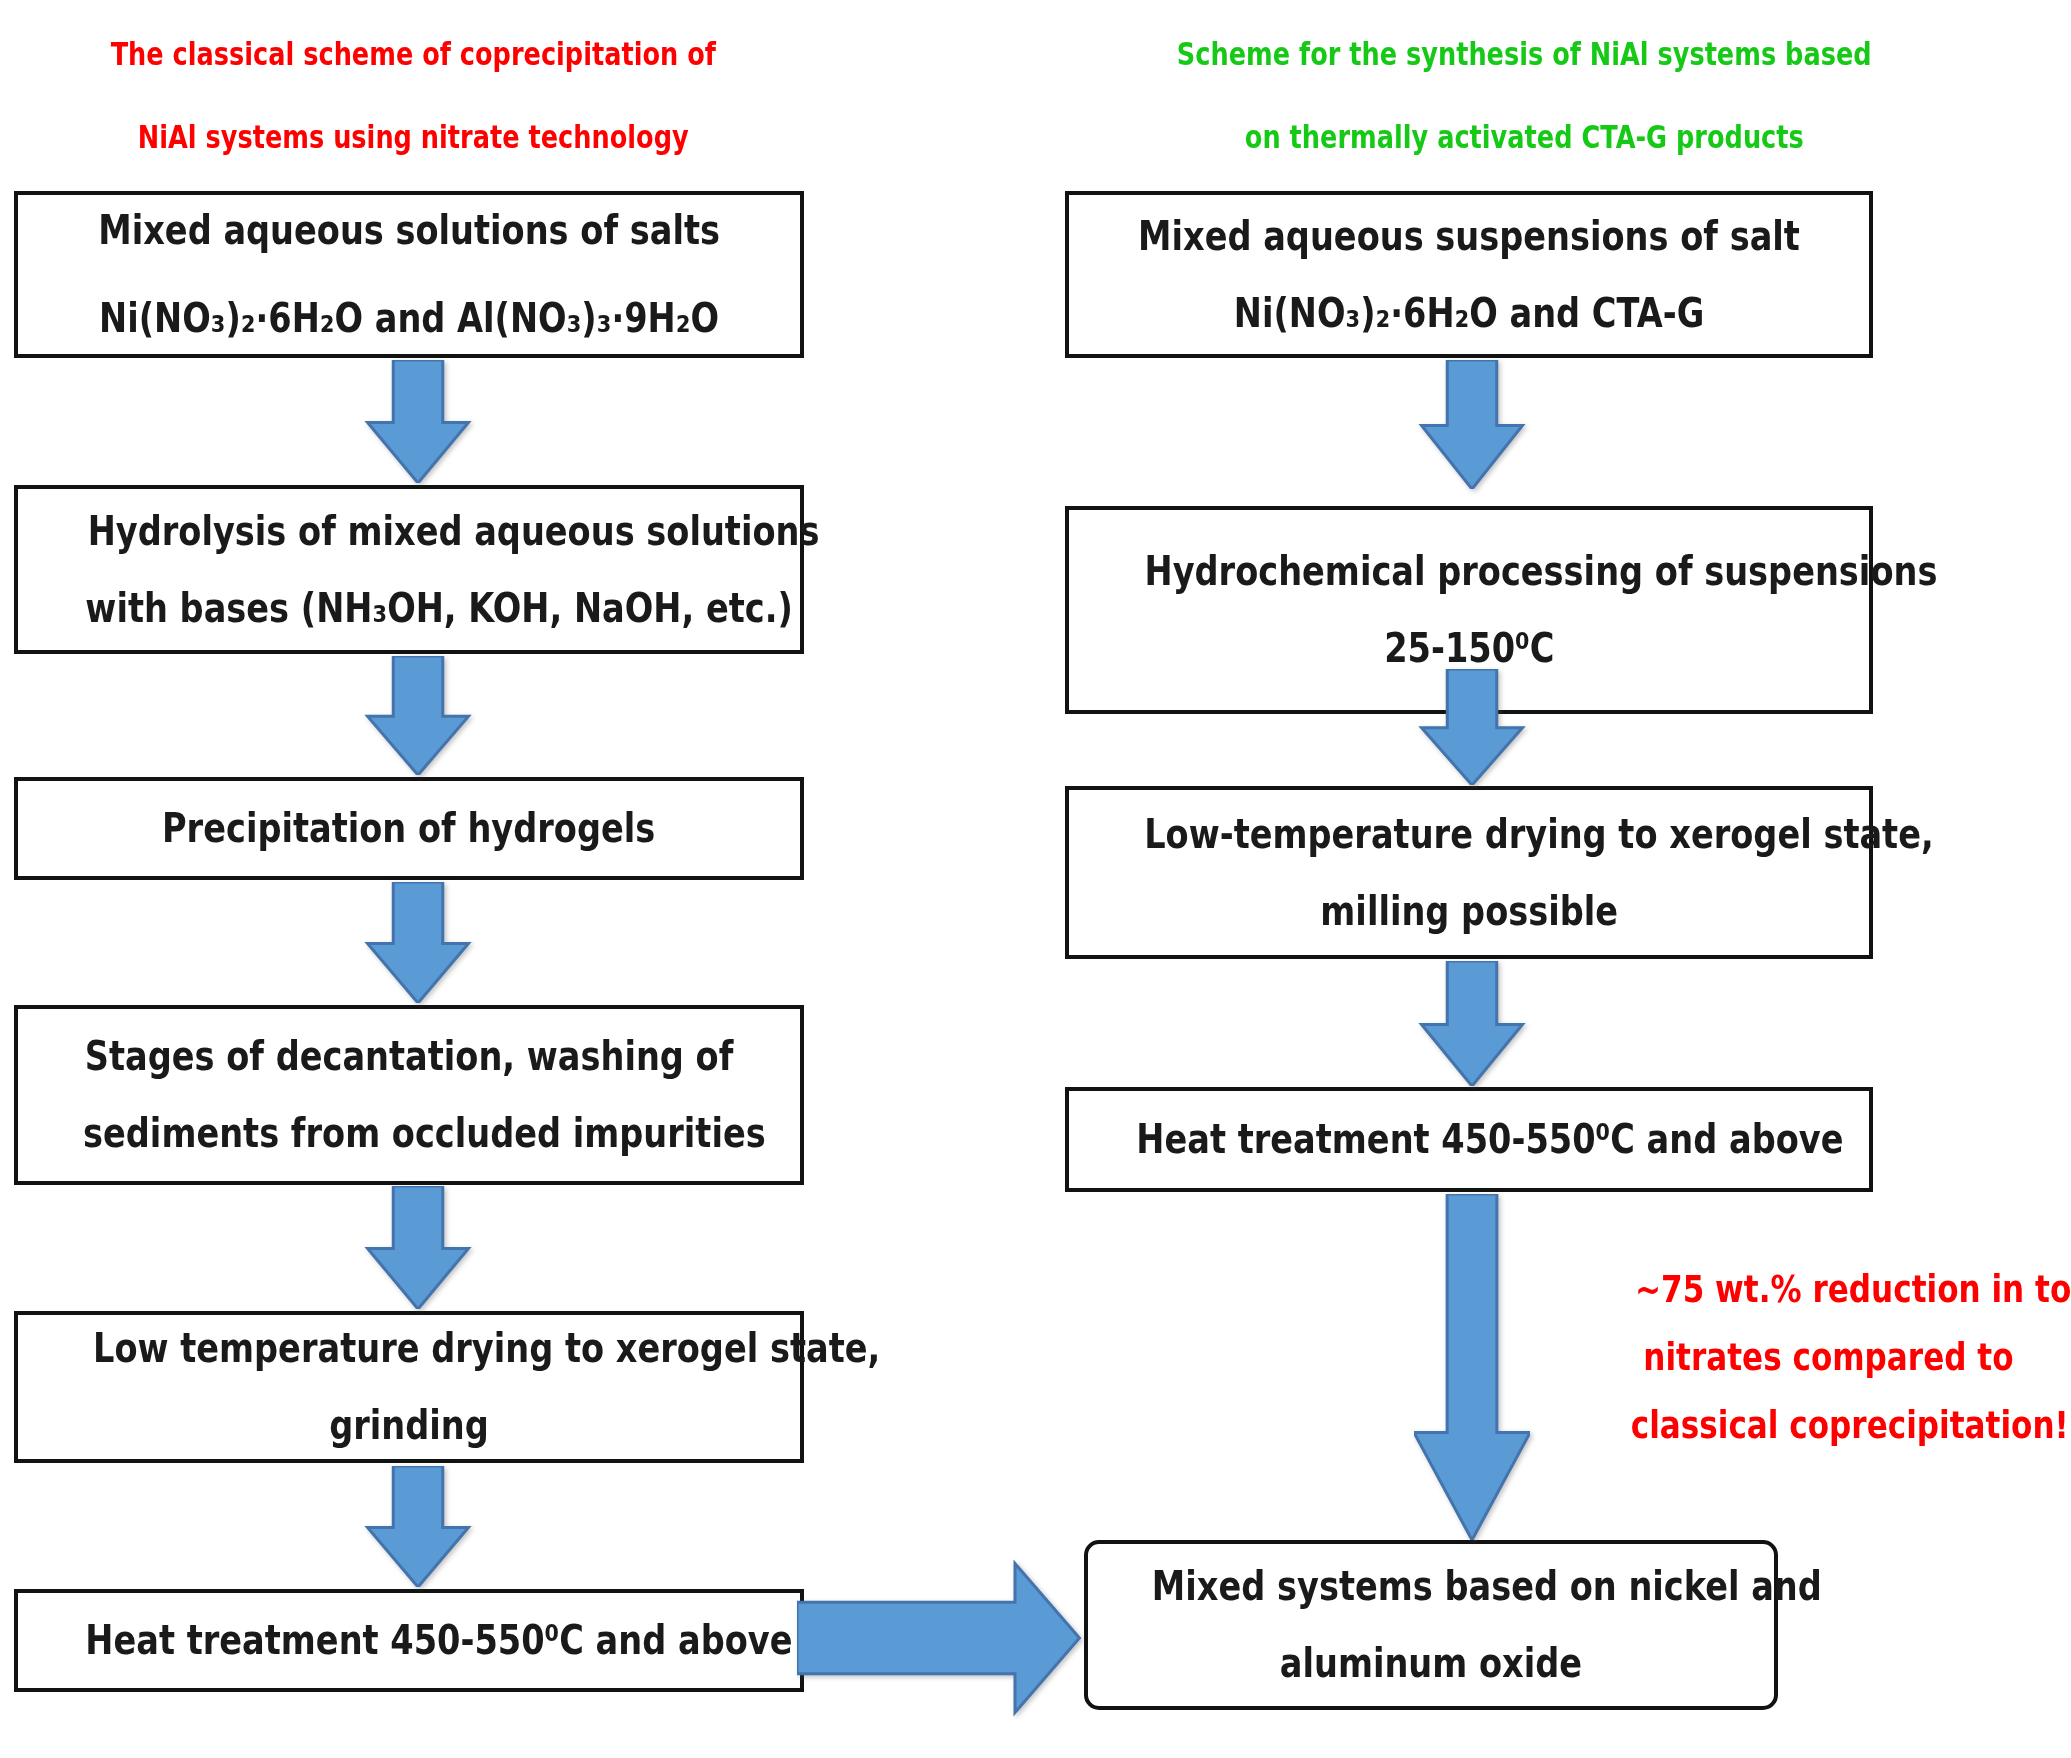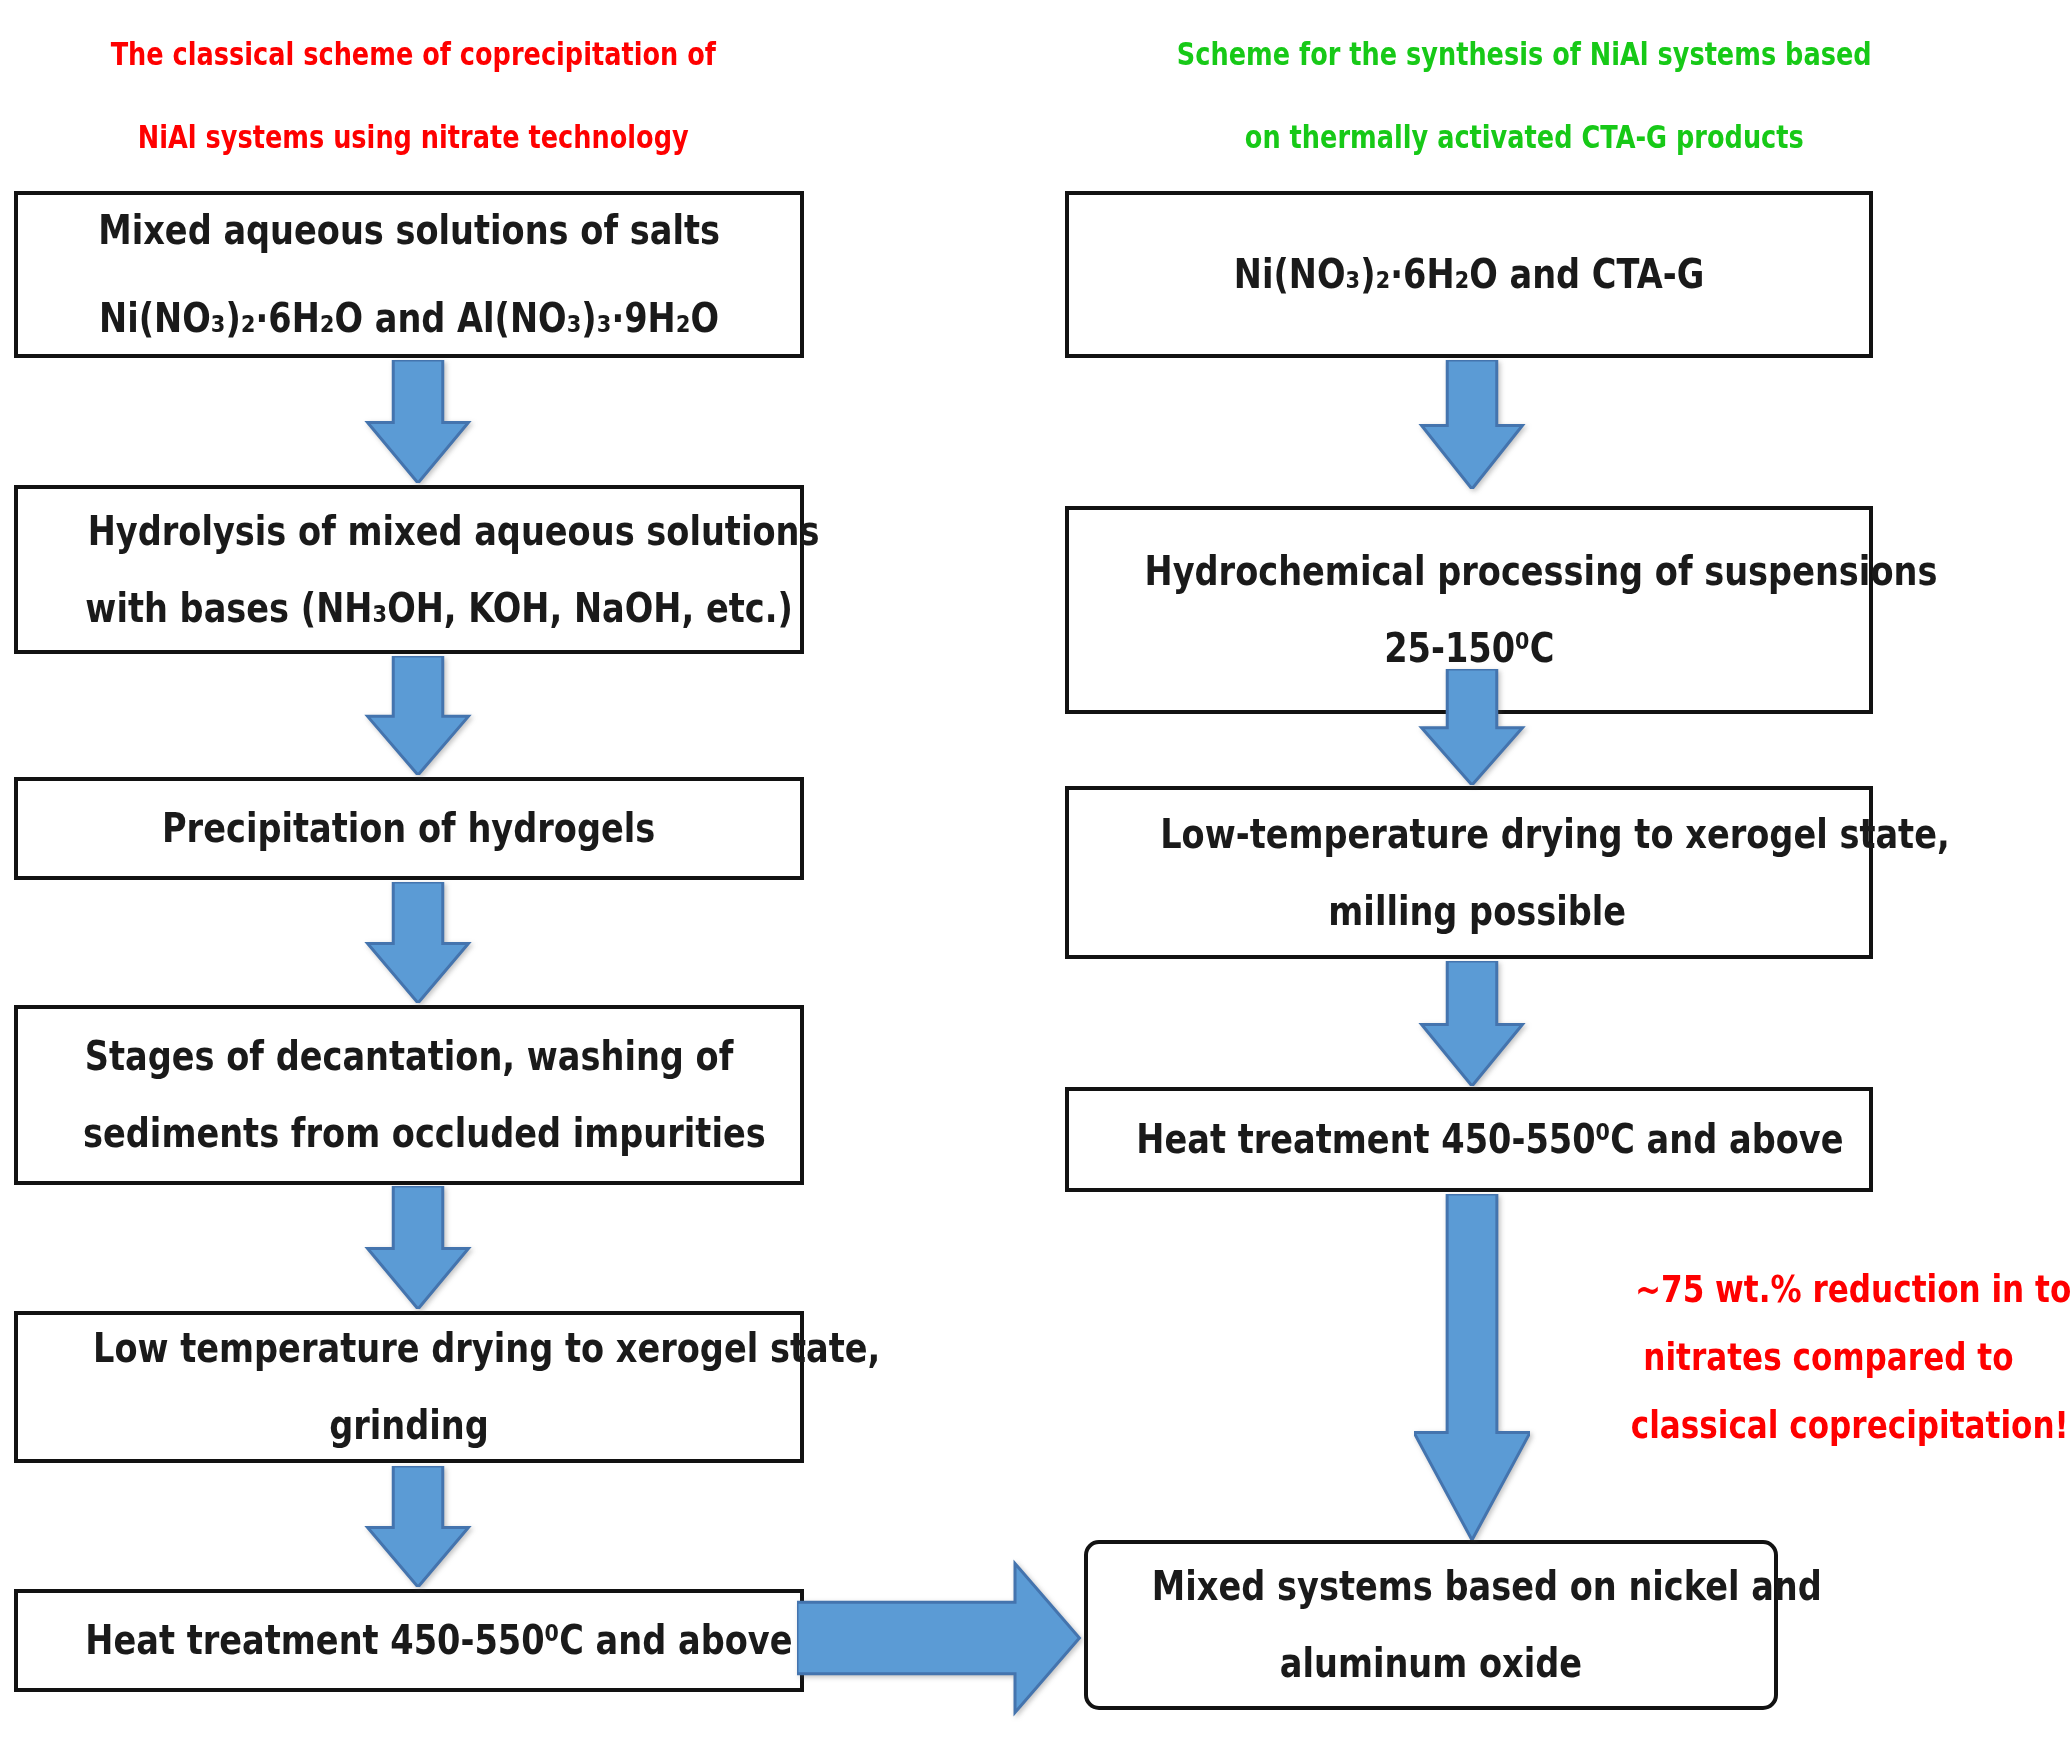--- a/index.html
+++ b/index.html
@@ -118,29 +118,30 @@
     <polygon points="33,0 87,0 87,70 115,70 60,138 5,70 33,70" vector-effect="non-scaling-stroke"></polygon>
   </svg>
   <svg class="arrow" style="left:363px;top:1186px;" width="110" height="123" viewBox="0 0 120 138" preserveAspectRatio="none">
     <polygon points="33,0 87,0 87,70 115,70 60,138 5,70 33,70" vector-effect="non-scaling-stroke"></polygon>
   </svg>
   <svg class="arrow" style="left:363px;top:1466px;" width="110" height="121" viewBox="0 0 120 138" preserveAspectRatio="none">
     <polygon points="33,0 87,0 87,70 115,70 60,138 5,70 33,70" vector-effect="non-scaling-stroke"></polygon>
   </svg>
 
   <div class="box" style="left:1065px;top:191px;width:808px;height:167px;">
+    <div class="bline"><span class="line">Mixed aqueous suspensions of salt</span></div>
     <div class="bline"><span class="line">Ni(NO₃)₂·6H₂O and  CTA-G</span></div>
   </div>
 
   <div class="box" style="left:1065px;top:506px;width:808px;height:208px;align-items:center;">
     <div class="bline"><span class="line">Hydrochemical processing of suspensions</span></div>
     <div class="bline"><span class="line">25-150⁰C</span></div>
   </div>
 
-  <div class="box" style="left:1065px;top:786px;width:808px;height:173px;padding-left:16px;">
+  <div class="box" style="left:1065px;top:786px;width:808px;height:173px;">
     <div class="bline"><span class="line">Low-temperature drying to xerogel state,</span></div>
     <div class="bline"><span class="line">milling possible</span></div>
   </div>
 
   <div class="box" style="left:1065px;top:1087px;width:808px;height:105px;">
     <div class="bline"><span class="line">Heat treatment 450-550⁰C and above</span></div>
   </div>
 
   <div class="box" style="left:1084px;top:1540px;width:694px;height:170px;border-radius:15px;">
     <div class="bline"><span class="line">Mixed systems based on nickel and</span></div>

